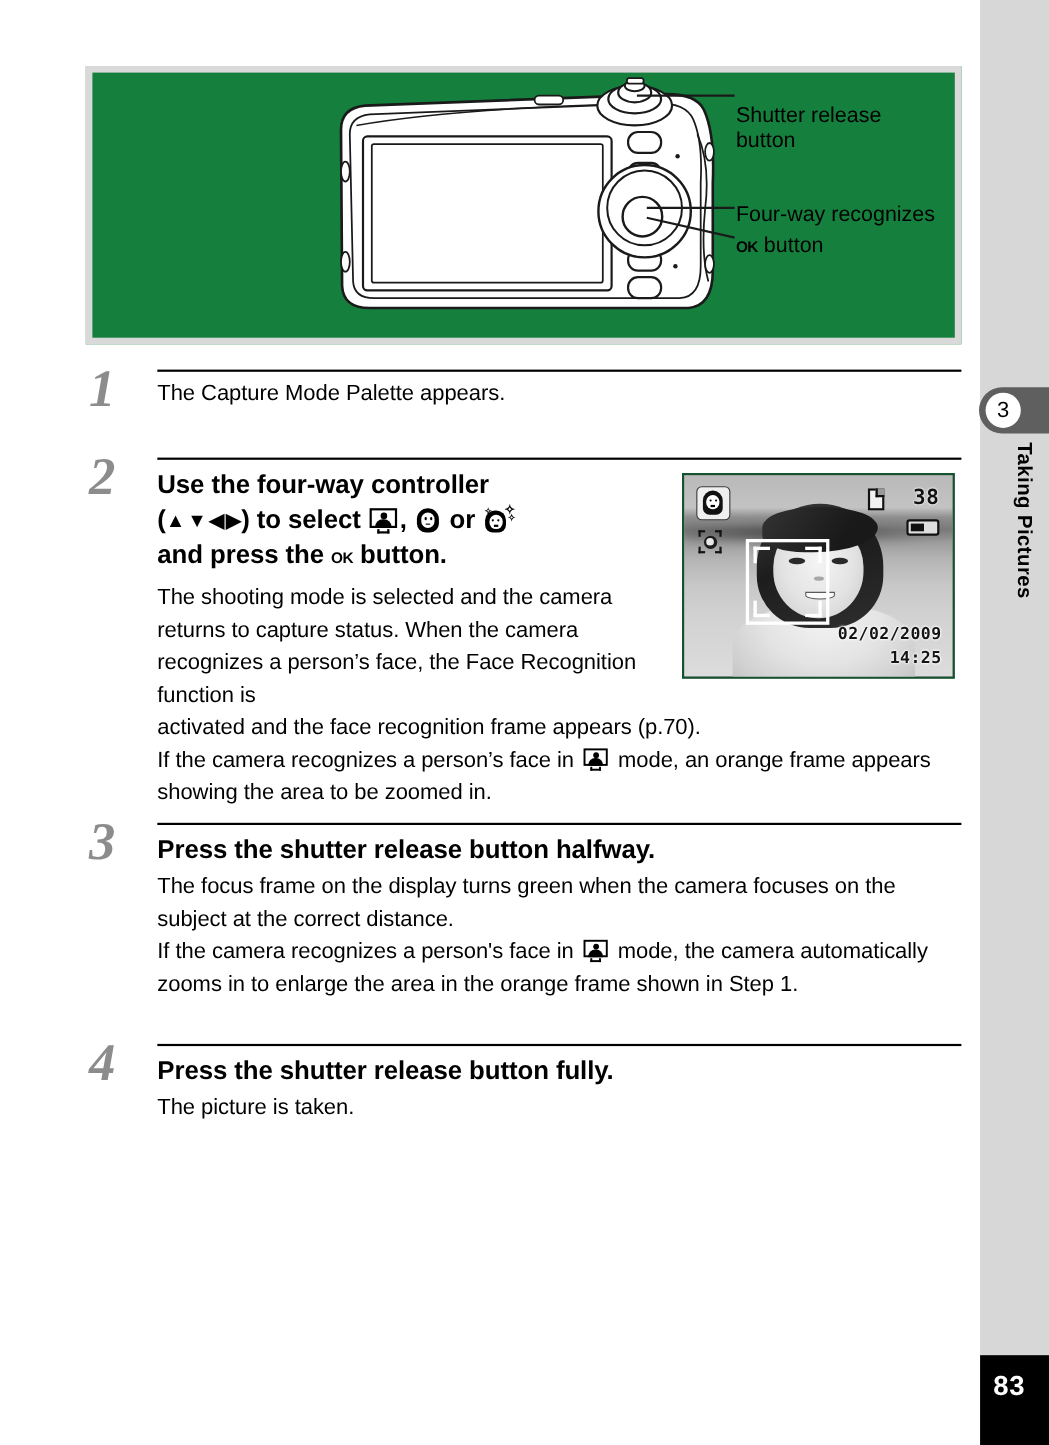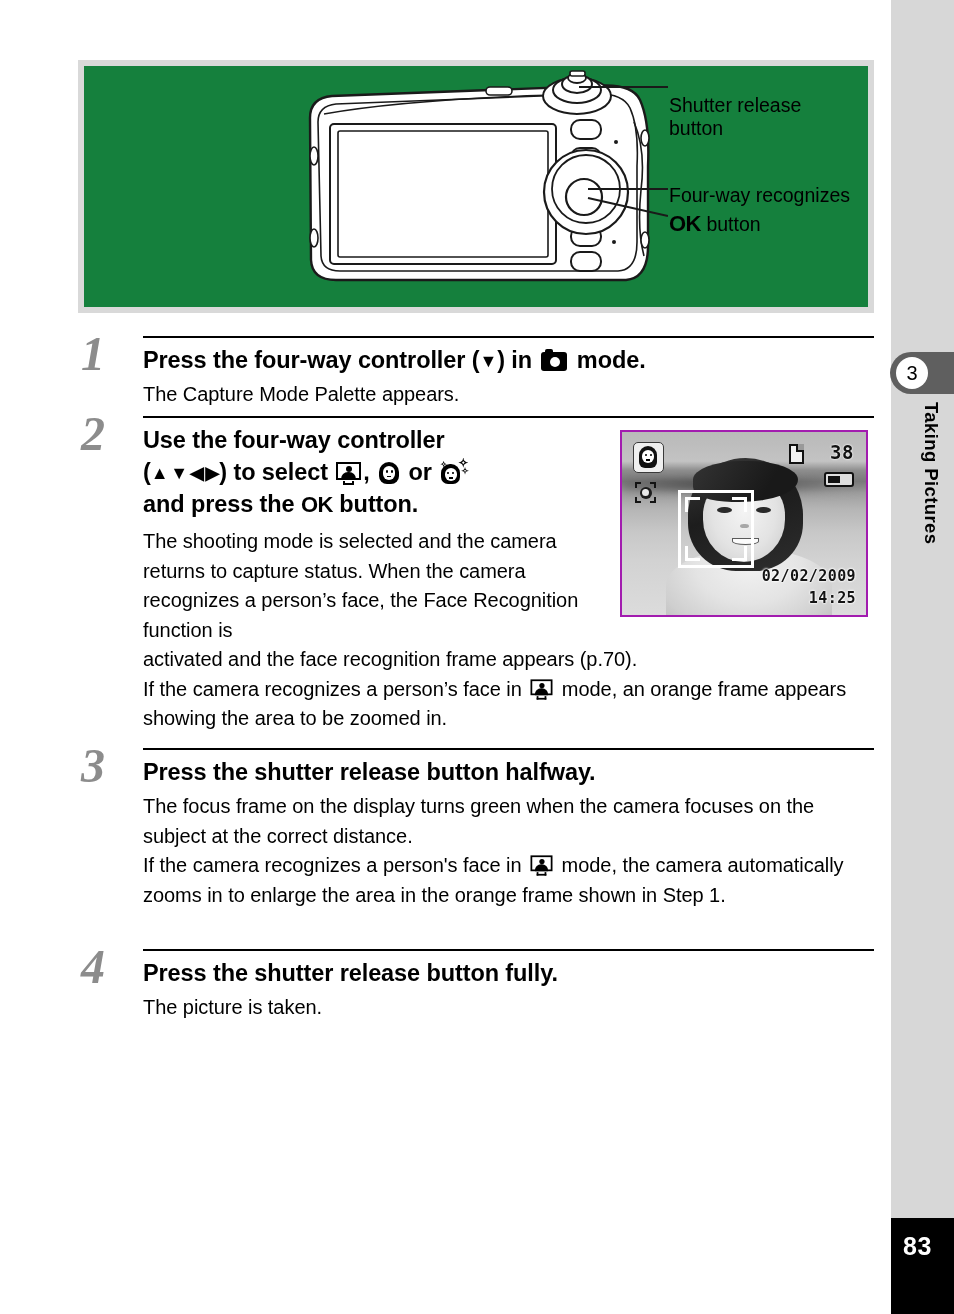--- a/index.html
+++ b/index.html
@@ -44,21 +44,21 @@
     writing-mode: vertical-rl;
     text-orientation: mixed;
     font-size: 18.5px;
     font-weight: bold;
     letter-spacing: 0.4px;
     color: #000;
     white-space: nowrap;
   }
   #page-number-box {
     position: absolute; right: 0; bottom: 0;
-    width: 63px; height: 96px;
+    width: 63px; height: 82px;
     background: #000;
   }
   #page-number {
     position: absolute; left: 12px; top: 14px;
     color: #fff;
     font-size: 25px;
     font-weight: bold;
     letter-spacing: 0.5px;
   }
 
@@ -85,21 +85,21 @@
     font-size: 19.5px;
     line-height: 23px;
     color: #000;
     white-space: nowrap;
   }
   #callout-shutter { left: 585px; top: 28px; }
   #callout-fourway { left: 585px; top: 118px; }
   #callout-ok      { left: 585px; top: 146px; }
   .ok-glyph {
     font-weight: bold;
-    font-size: 22px;
+    font-size: 14px;
     letter-spacing: -0.5px;
   }
 
   
   .step {
     position: absolute;
     left: 78px;
     width: 796px;
   }
   .step-rule {
@@ -292,21 +292,21 @@
     line-height: 1;
     display: inline-block;
     vertical-align: 1px;
   }
 
   
   #lcd-shot {
     position: absolute;
     left: 620px; top: 430px;
     width: 248px; height: 187px;
-    border: 2px solid #a21caf;
+    border: 2px solid #14532d;
     overflow: hidden;
     background: #9a9a9a;
   }
   #lcd-bg {
     position: absolute; inset: 0;
     background:
       linear-gradient(180deg,
         #b9b9b9 0%, #c3c3c3 16%,
         #8e8e8e 21%, #7a7a7a 27%,
         #9d9d9d 33%, #b5b5b5 42%,
@@ -568,21 +568,20 @@
     <div class="callout-label" id="callout-ok">
       <span class="ok-glyph">OK</span>
       <span>button</span>
     </div>
   </div>
 
   <div class="step" style="top:336px;">
     <div class="step-rule"></div>
     <div class="step-num">1</div>
     <div class="step-body">
-      <div class="step-heading"><span>Press the four-way controller (</span><span class="arrow">▼</span><span>) in </span><span class="ico ico-camera"></span><span> mode.</span></div>
       <div class="step-text">The Capture Mode Palette appears.</div>
     </div>
   </div>
 
   <div class="step" style="top:416px;">
     <div class="step-rule"></div>
     <div class="step-num">2</div>
     <div class="step-body">
 
       <div class="step-heading narrow">

